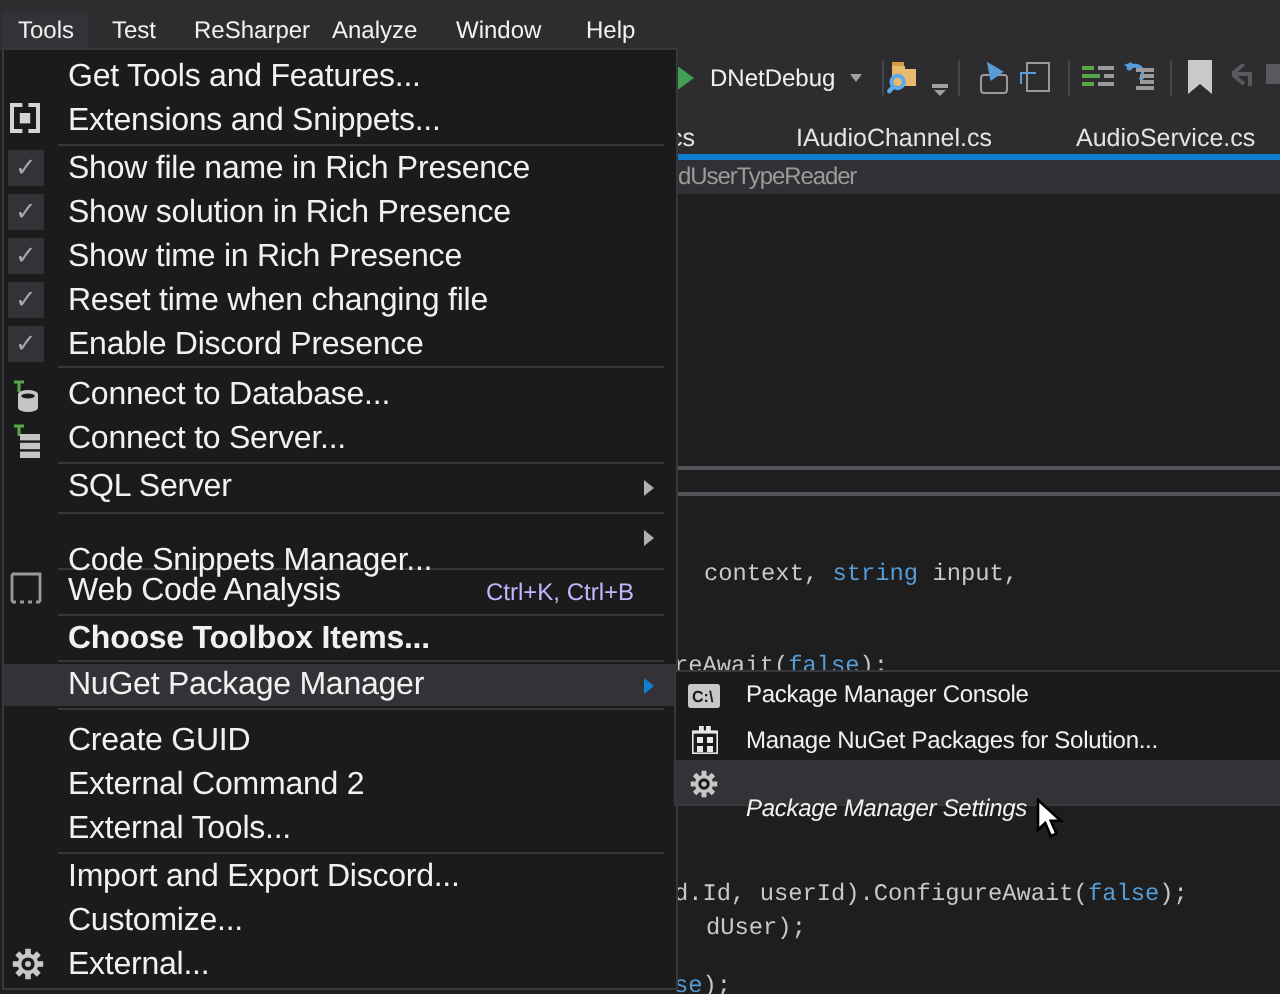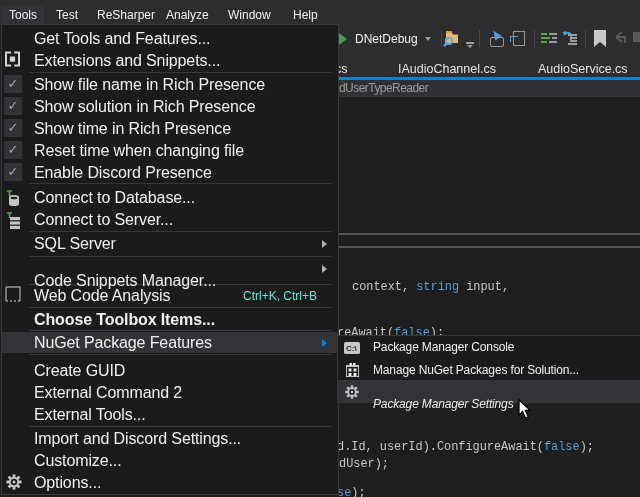--- a/index.html
+++ b/index.html
@@ -21,21 +21,21 @@
   
   .code{position:absolute;font-family:"Liberation Mono",monospace;font-size:11.9px;
         color:#c8c8c8;white-space:pre;}
   .kw{color:#569cd6;}
   .hr1{left:337px;width:303px;height:1.5px;background:#54545a;}
   
   #menu{left:1px;top:24px;width:338px;height:471px;background:#1b1b1c;
         border:1px solid #38383c;box-sizing:border-box;}
   .mi{position:absolute;left:34px;color:#f1f1f1;font-size:16px;height:22px;
       line-height:22px;top:0;letter-spacing:-0.12px;}
-  .sc{position:absolute;left:243px;color:#5eead4;font-size:12px;height:22px;line-height:22px;}
+  .sc{position:absolute;left:243px;color:#c4b5fd;font-size:12px;height:22px;line-height:22px;}
   .sep{position:absolute;left:29px;width:303px;height:1px;background:#37373b;}
   .chk{position:absolute;left:4px;width:18px;height:18px;background:#323237;
        color:#a8a8a8;text-align:center;line-height:18px;font-size:13px;}
   .arrow{position:absolute;left:322px;width:0;height:0;border-style:solid;
          border-width:4px 0 4px 5px;border-color:transparent transparent transparent #b0b0b0;}
   .hl{position:absolute;left:2px;width:336px;height:21px;background:#333337;}
   .ico{position:absolute;left:5px;}
   
   #submenu{left:337px;top:335px;width:303px;height:68px;background:#1b1b1c;
            border:1px solid #38383c;border-right:none;box-sizing:border-box;}
@@ -111,21 +111,21 @@
 <span class="tab" style="left:538px;">AudioService.cs</span>
 <div class="abs" id="blueline"></div>
 <div class="abs" id="crumb">dUserTypeReader</div>
 
 <div class="abs hr1" style="top:233px;"></div>
 <div class="abs hr1" style="top:246px;"></div>
 
 <div class="code" style="left:352px;top:280px;">context, <span class="kw">string</span> input,</div>
 <div class="code" style="left:337px;top:326px;">reAwait(<span class="kw">false</span>);</div>
 <div class="code" style="left:337px;top:440px;">d.Id, userId).ConfigureAwait(<span class="kw">false</span>);</div>
-<div class="code" style="left:339px;top:457px;">dUser);</div>
+<div class="code" style="left:353px;top:457px;">dUser);</div>
 <div class="code" style="left:337px;top:486px;"><span class="kw">se</span>);</div>
 
 <div class="abs" id="menu"></div>
 
 <div class="hl" style="top:332px;"></div>
 
 <span class="mi" style="top:27.6px;">Get Tools and Features...</span>
 <span class="mi" style="top:50px;">Extensions and Snippets...</span>
 <div class="sep" style="top:71.5px;"></div>
 <span class="mi" style="top:74.3px;">Show file name in Rich Presence</span>
@@ -139,29 +139,29 @@
 <div class="sep" style="top:231px;"></div>
 <span class="mi" style="top:232.9px;">SQL Server</span>
 <div class="sep" style="top:256px;"></div>
 <span class="mi" style="top:258.8px;margin-top:26px;">Web Code Analysis</span>
 <div class="sep" style="top:283.5px;"></div>
 <span class="mi" style="top:270px;">Code Snippets Manager...</span>
 <span class="sc" style="top:284.6px;">Ctrl+K, Ctrl+B</span>
 <div class="sep" style="top:307px;"></div>
 <span class="mi" style="top:309.4px;font-weight:bold;">Choose Toolbox Items...</span>
 <div class="sep" style="top:330px;"></div>
-<span class="mi" style="top:332px;">NuGet Package Features</span>
+<span class="mi" style="top:332px;">NuGet Package Manager</span>
 <div class="sep" style="top:354px;"></div>
 <span class="mi" style="top:360.3px;">Create GUID</span>
 <span class="mi" style="top:382.3px;">External Command 2</span>
 <span class="mi" style="top:404.2px;">External Tools...</span>
 <div class="sep" style="top:426px;"></div>
-<span class="mi" style="top:427.9px;">Import and Discord Settings...</span>
+<span class="mi" style="top:427.9px;">Import and Export Discord...</span>
 <span class="mi" style="top:449.7px;">Customize...</span>
-<span class="mi" style="top:471.7px;">Options...</span>
+<span class="mi" style="top:471.7px;">External...</span>
 
 <div class="chk" style="top:75.3px;">✓</div>
 <div class="chk" style="top:97.3px;">✓</div>
 <div class="chk" style="top:119.4px;">✓</div>
 <div class="chk" style="top:141.4px;">✓</div>
 <div class="chk" style="top:163.4px;">✓</div>
 
 <div class="arrow" style="top:240px;"></div>
 <div class="arrow" style="top:265px;"></div>
 <div class="arrow" style="top:339px;border-color:transparent transparent transparent #0e80d2;"></div>

